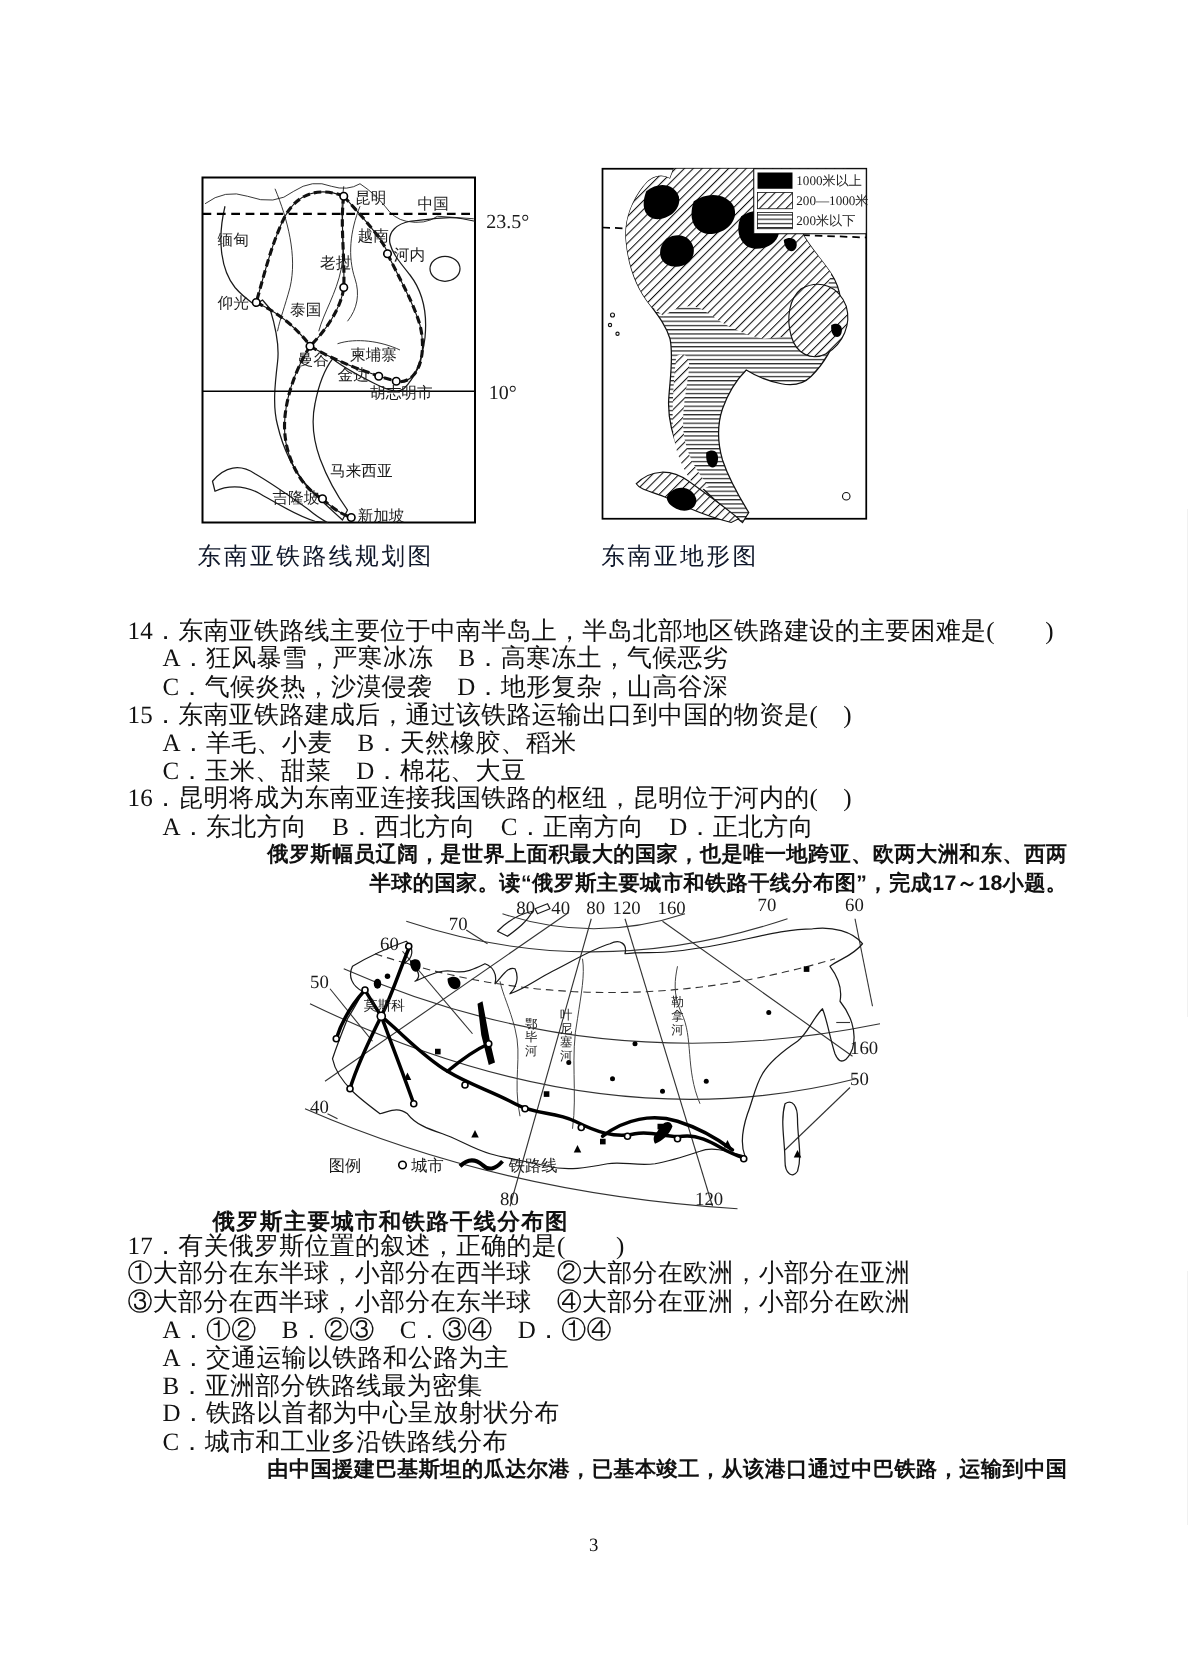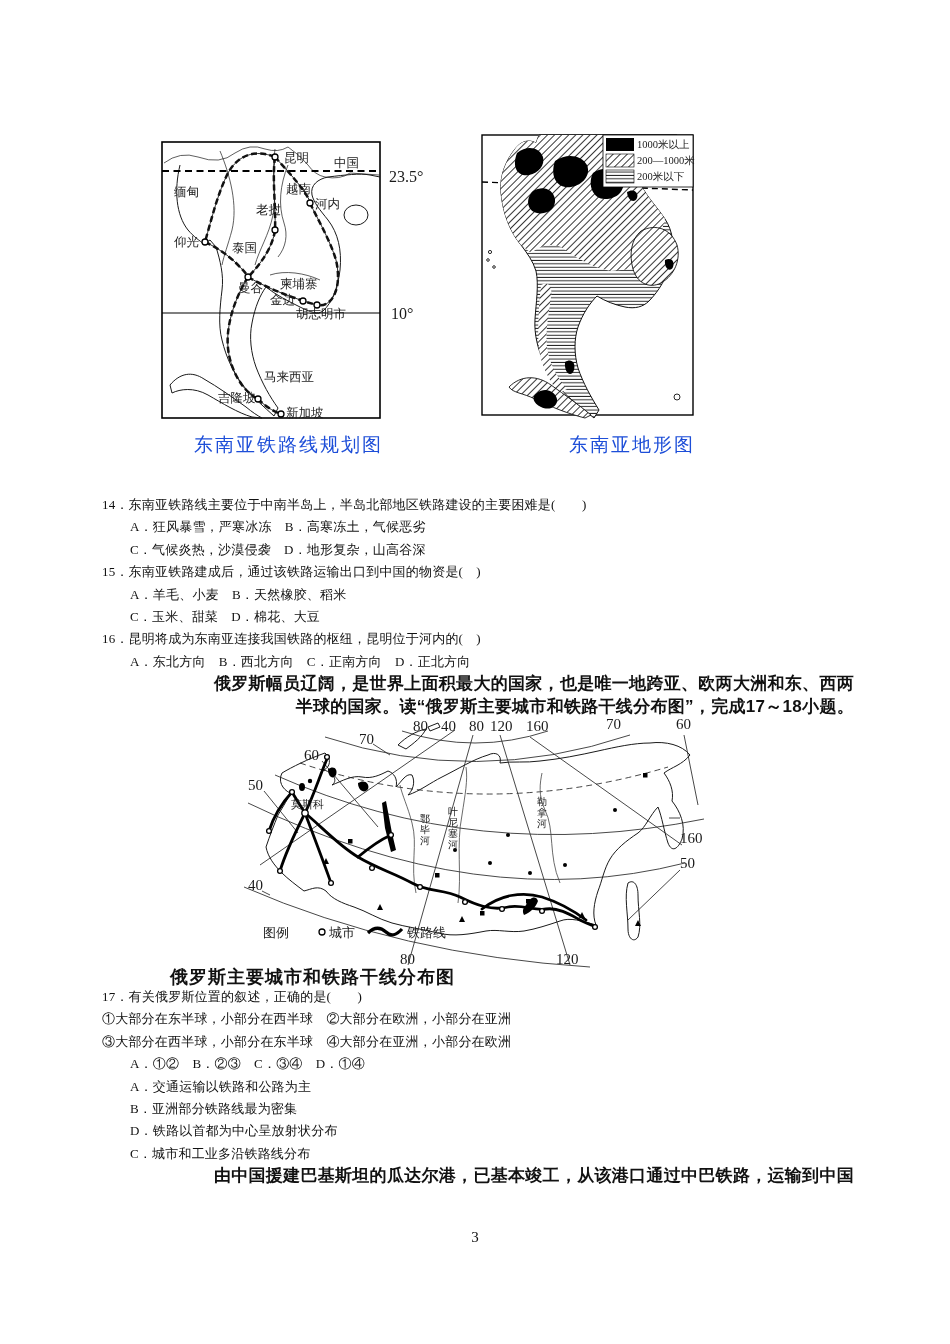--- a/index.html
+++ b/index.html
@@ -7,27 +7,27 @@
     position:relative; width:950px; height:1344px; margin:0 auto;
     background:#ffffff; overflow:hidden;
     font-family:"Liberation Serif","DejaVu Serif",serif; color:#111;
   }
   svg { position:absolute; overflow:visible; }
   svg text { font-family:"Liberation Serif","DejaVu Serif",serif; fill:#1a1a1a; }
   .map-label { font-size:12.5px; }
   .map-label-sm { font-size:10.5px; }
   .lat-label { font-size:16px; }
   .grid-label { font-size:15px; }
-  .caption { position:absolute; text-align:right; font-size:19px; letter-spacing:2px; color:#1d4ed8; }
+  .caption { position:absolute; text-align:left; font-size:19px; letter-spacing:2px; color:#0f172a; }
   .cap-bold {
     position:absolute; text-align:left; font-size:18px; letter-spacing:1px;
     font-family:"Liberation Sans","DejaVu Sans",sans-serif; font-weight:bold;
   }
   .textblock { position:absolute; left:102px; width:752px; }
-  .line { font-size:13px; line-height:22.4px; white-space:pre; letter-spacing:0.2px; }
+  .line { font-size:20px; line-height:22.4px; white-space:pre; letter-spacing:0.2px; }
   .opt { padding-left:28px; }
   .boldp {
     font-family:"Liberation Sans","DejaVu Sans",sans-serif; font-weight:bold;
     font-size:17px; letter-spacing:0.3px;text-align:right;
   }
   .indent { text-indent:38px; }
   .pagenum { position:absolute; top:1229px; left:0; width:950px; text-align:center; font-size:15px; }
 
   
   .coast { fill:none; stroke:#1a1a1a; stroke-width:1; stroke-linejoin:round; }

